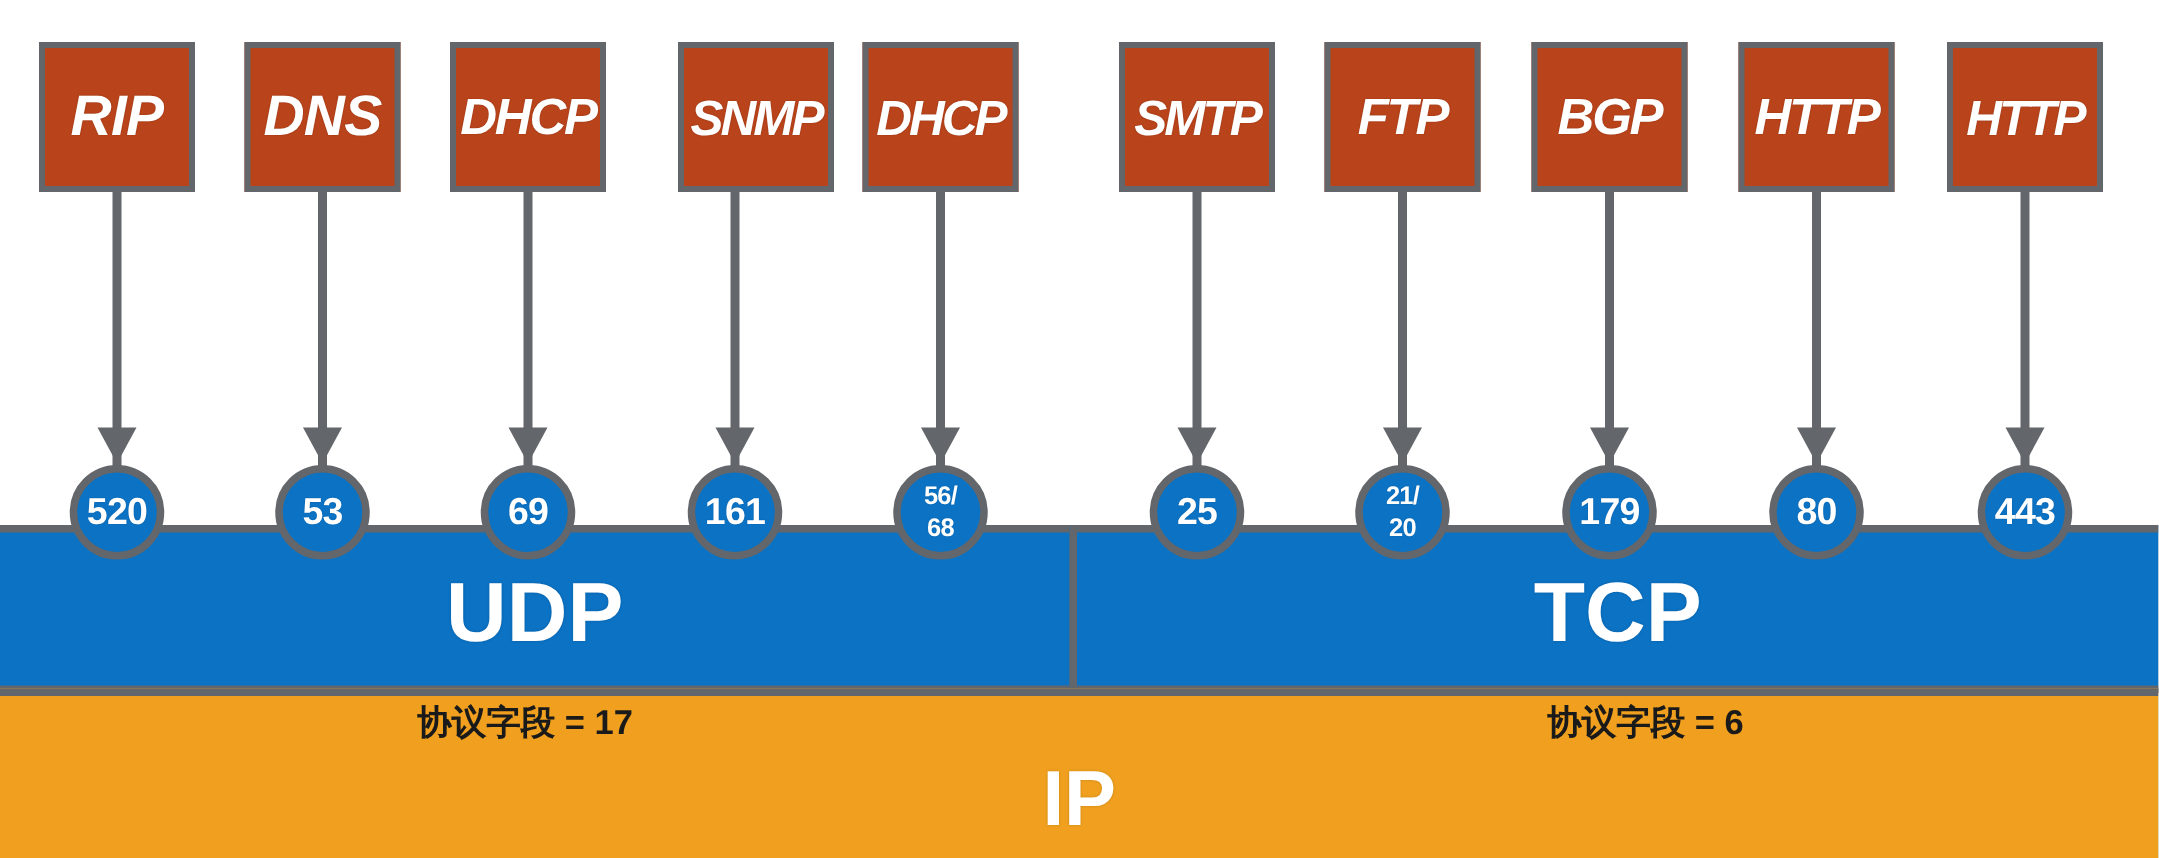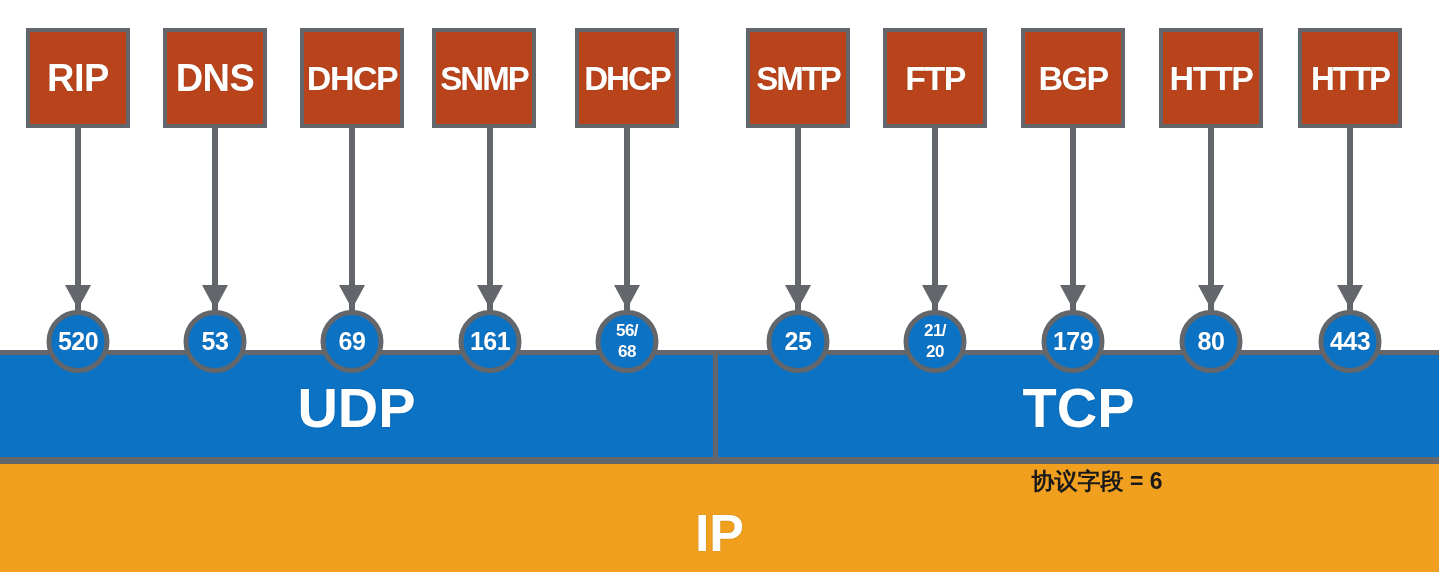--- a/index.html
+++ b/index.html
@@ -33,20 +33,21 @@
   }
   .proto-label {
     color: #ffffff;
     font-family: "Liberation Sans", sans-serif;
     font-weight: bold;
     font-size: 38px;
     line-height: 1;
     letter-spacing: -0.5px;
     white-space: nowrap;
     text-shadow: 0 0 1px rgba(0,0,0,0.25);
+    font-style: italic;
   }
   .proto-label.tight { font-size: 34px; letter-spacing: -1.5px; }
   .proto-label.tighter { font-size: 33px; letter-spacing: -2px; }
 
   
   .arrow {
     position: absolute;
     top: 128px;
     width: 6px;
     height: 185px;
@@ -164,20 +165,21 @@
   <div class="band band-udp">
     <span class="band-label">UDP</span>
   </div>
   <div class="band band-tcp">
     <span class="band-label">TCP</span>
   </div>
   <div class="band band-ip">
     <span class="band-label ip">IP</span>
   </div>
 
+  <div class="ip-caption" id="cap-udp" style="left: 350px;">协议字段 = 17</div>
   <div class="ip-caption" id="cap-tcp" style="left: 1097px;">协议字段 = 6</div>
 
   <div id="apps-layer">
       <div class="proto-box" style="left: 26px;">
         <span class="proto-label">RIP</span>
       </div>
       <div class="arrow" style="left: 78px;"></div>
       <div class="arrow-head" style="left: 78px;"></div>
       <div class="port-circle" style="left: 78px;">
         <span class="port-num">520</span>
@@ -191,21 +193,21 @@
         <span class="port-num">53</span>
       </div>
       <div class="proto-box" style="left: 300px;">
         <span class="proto-label tight">DHCP</span>
       </div>
       <div class="arrow" style="left: 352px;"></div>
       <div class="arrow-head" style="left: 352px;"></div>
       <div class="port-circle" style="left: 352px;">
         <span class="port-num">69</span>
       </div>
-      <div class="proto-box" style="left: 432px;">
+      <div class="proto-box" style="left: 452px;">
         <span class="proto-label tighter">SNMP</span>
       </div>
       <div class="arrow" style="left: 490px;"></div>
       <div class="arrow-head" style="left: 490px;"></div>
       <div class="port-circle" style="left: 490px;">
         <span class="port-num">161</span>
       </div>
       <div class="proto-box" style="left: 575px;">
         <span class="proto-label tighter">DHCP</span>
       </div>

